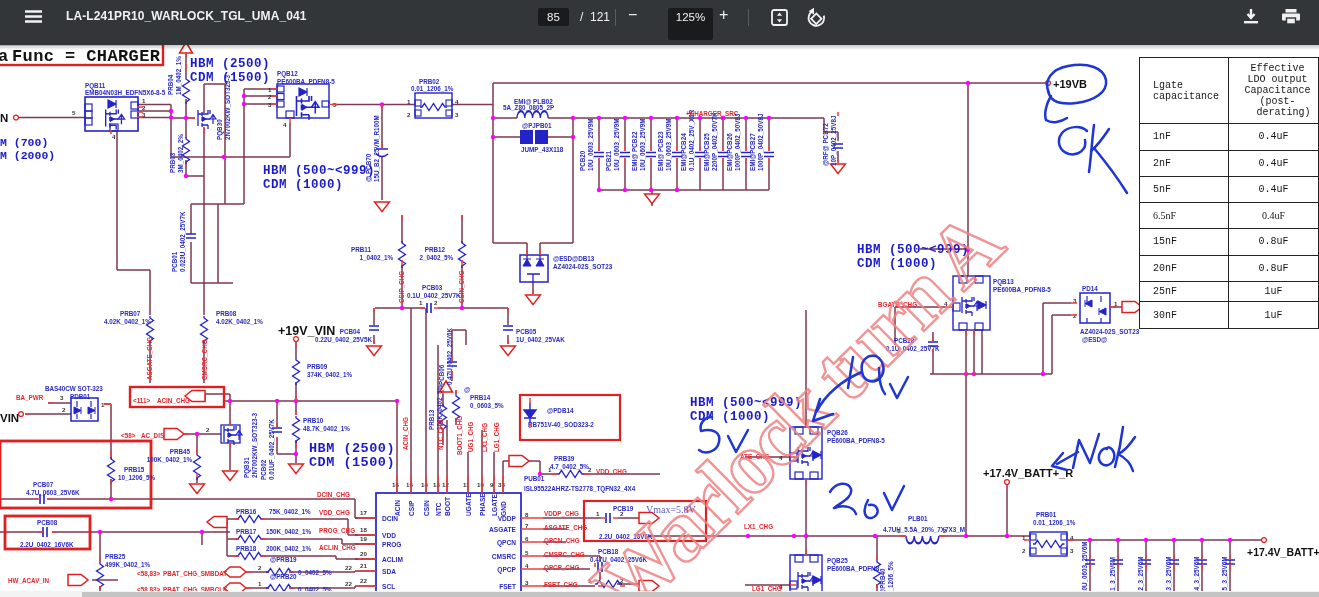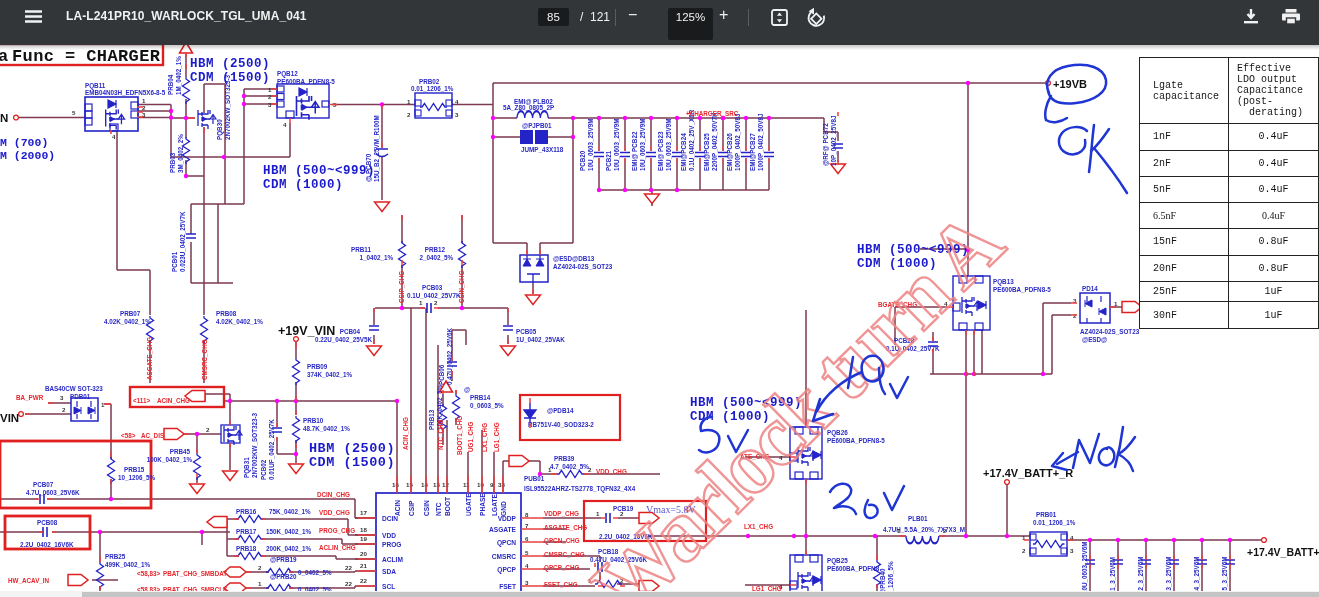--- a/index.html
+++ b/index.html
@@ -731,21 +731,21 @@
 <path d="M1123,427 C1121,442 1118,456 1115,467"></path>
 <path d="M1135,437 C1129,446 1123,452 1118,454 C1126,458 1131,464 1133,471"></path>
 </g>
 
 </svg>
 <div id="tblwrap">
 <table class="cap">
 <tbody>
           <tr style="height:66px;">
             <td class="c1">Lgate<br>capacitance</td>
-            <td class="c2" style="text-align:left;padding-left:8px;">Effective<br>LDO output<br>Capacitance<br>(post-<br>&nbsp;&nbsp;derating)</td>
+            <td class="c2" style="text-align:center;padding-left:8px;">Effective<br>LDO output<br>Capacitance<br>(post-<br>&nbsp;&nbsp;derating)</td>
           </tr>
 <tr style="height:26.5px;">
             <td class="c1">1nF</td>
             <td class="c2">0.4uF</td>
           </tr>
 <tr style="height:26px;">
             <td class="c1">2nF</td>
             <td class="c2">0.4uF</td>
           </tr>
 <tr style="height:26px;">

